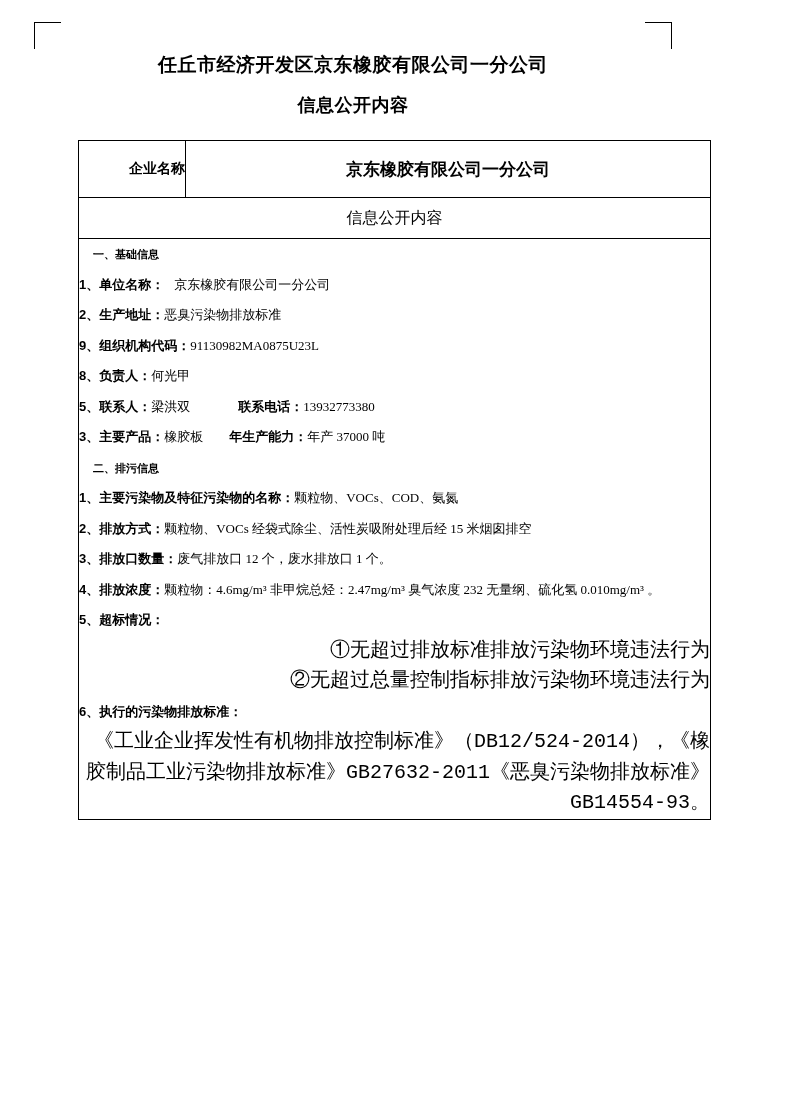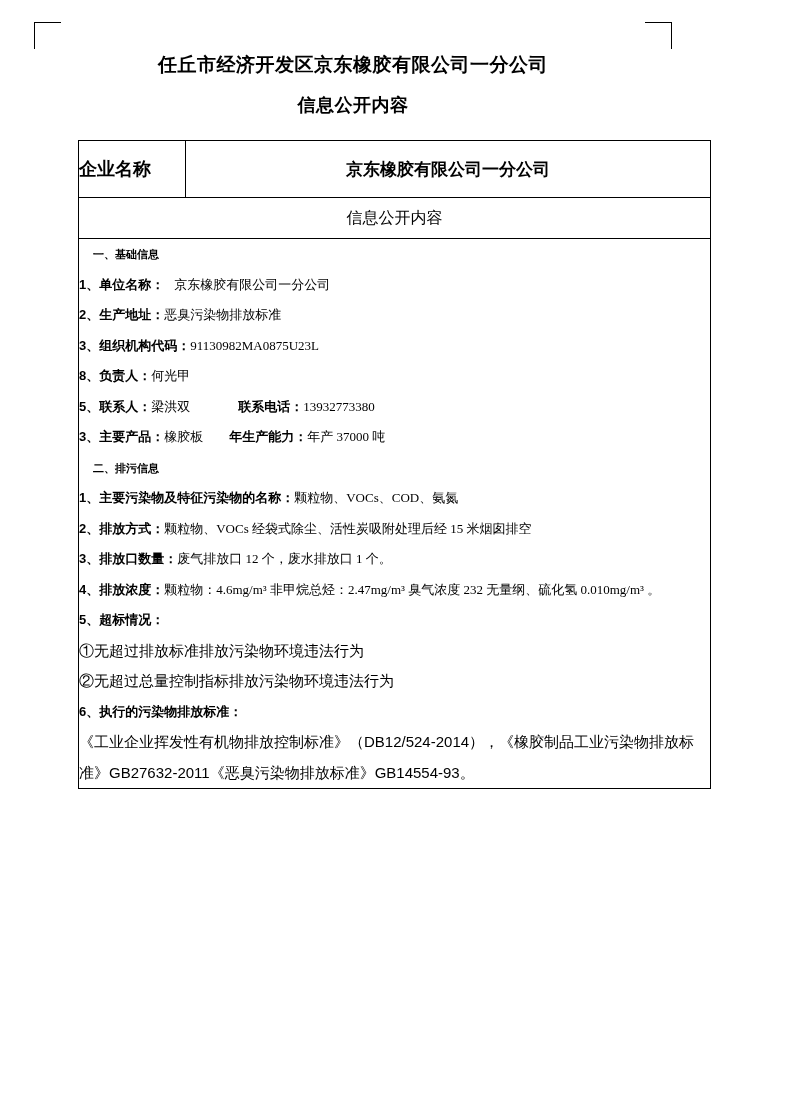--- a/index.html
+++ b/index.html
@@ -56,22 +56,22 @@
     border-collapse: collapse;
     table-layout: fixed;
   }
   table.main td {
     border: 1px solid #000000;
     padding: 0;
     vertical-align: middle;
   }
   .cell-name {
     width: 106px;
-    text-align: left;
-    font-size: 18px;
+    text-align: right;
+    font-size: 14px;
     font-weight: bold;
     font-family: "Liberation Sans", "DejaVu Sans", sans-serif;
     height: 56px;
     margin-top: 21px;
   }
   .cell-company {
     text-align: center;
     font-size: 17px;
     font-weight: bold;
     font-family: "Liberation Sans", "DejaVu Sans", sans-serif;
@@ -106,22 +106,23 @@
     font-weight: bold;
     font-family: "Liberation Sans", "DejaVu Sans", sans-serif;
   }
   .val {
     font-family: "Liberation Serif", "DejaVu Serif", serif;
   }
   .gap-sm { display: inline-block; width: 10px; }
   .gap-md { display: inline-block; width: 48px; }
   .gap-lg { display: inline-block; width: 26px; }
   .plain {
-    font-family: Liberation Sans, sans-serif;
-    font-size: 15px;
+    font-family: Liberation Mono, monospace;
+    font-size: 20px;
+    text-align: right;
   }
 </style>
 </head>
 <body>
 
 <div class="page">
   <div class="crop tl"></div>
   <div class="crop tr"></div>
 
   <div class="doc">
@@ -147,21 +148,21 @@
 
           <div class="body-line item">
             <span class="lbl">1、单位名称：</span><span class="gap-sm"></span><span class="val">京东橡胶有限公司一分公司</span>
           </div>
 
           <div class="body-line item">
             <span class="lbl">2、生产地址：</span><span class="val">恶臭污染物排放标准</span>
           </div>
 
           <div class="body-line item">
-            <span class="lbl">3、组织机构代码：</span><span class="val">91130982MA0875U23L</span>
+            <span class="lbl">9、组织机构代码：</span><span class="val">91130982MA0875U23L</span>
           </div>
 
           <div class="body-line item">
             <span class="lbl">8、负责人：</span><span class="val">何光甲</span>
           </div>
 
           <div class="body-line item">
             <span class="lbl">5、联系人：</span><span class="val">梁洪双</span><span class="gap-md"></span><span class="lbl">联系电话：</span><span class="val">13932773380</span>
           </div>
 

